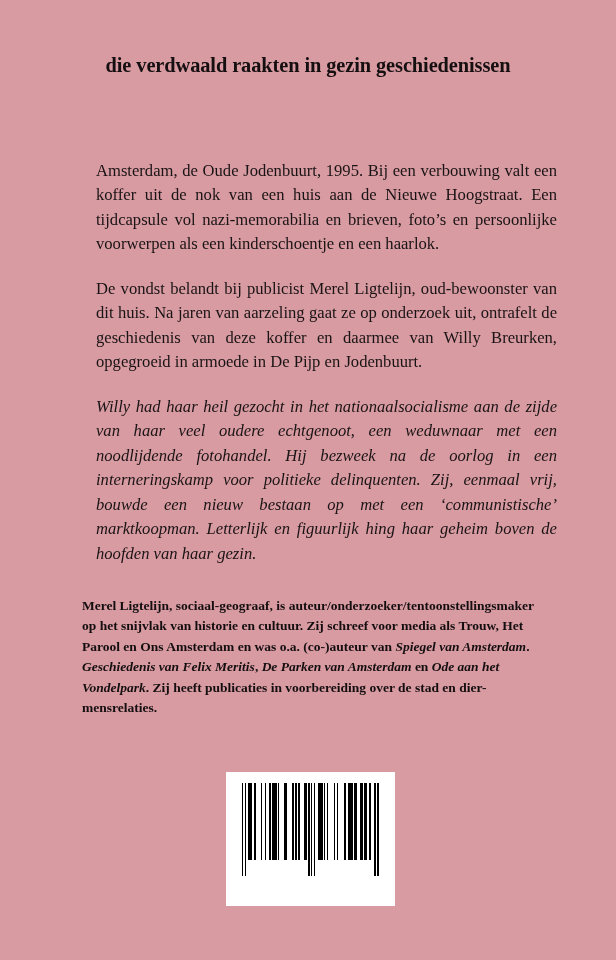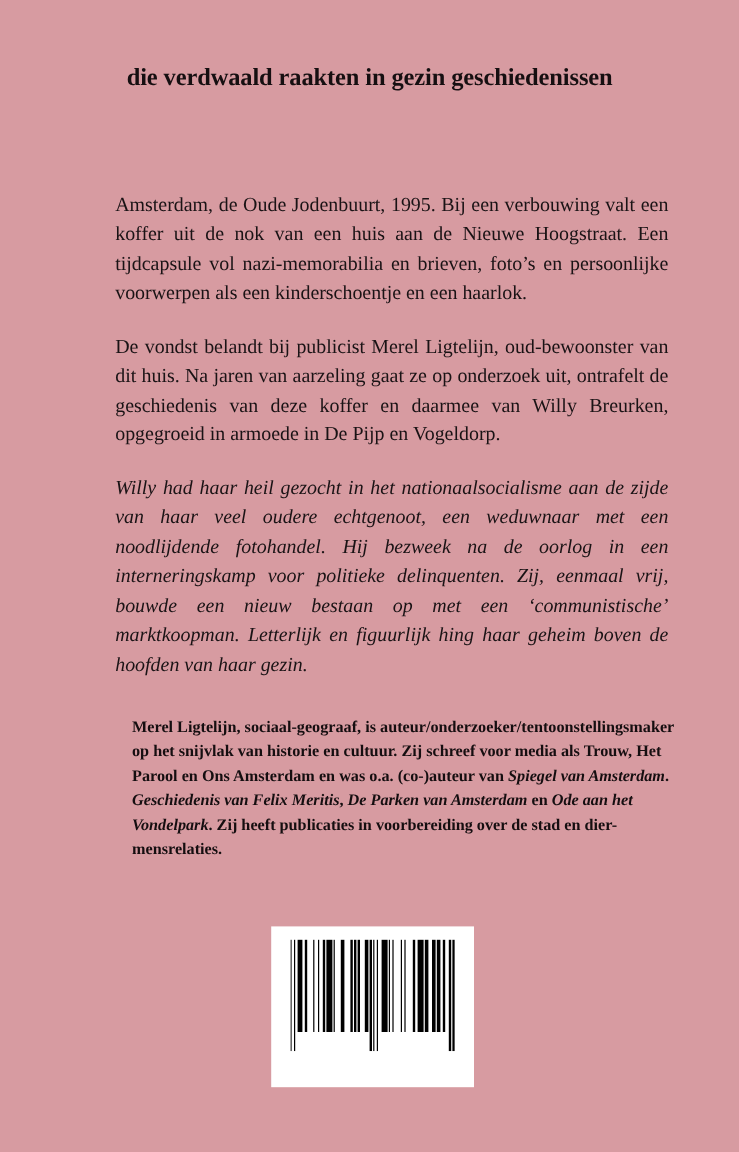--- a/index.html
+++ b/index.html
@@ -61,21 +61,20 @@
   .bio {
     position: absolute;
     left: 82px;
     top: 596px;
     width: 464px;
     text-align: left;
     font-size: 13.5px;
     line-height: 1.515;
     font-weight: bold;
     color: #150e10;
-    margin-left: 28px;
   }
   .bio em {
     font-style: italic;
     font-weight: bold;
   }
 
   
   .barcode-panel {
     position: absolute;
     left: 226px;
@@ -120,21 +119,21 @@
 <body>
 
 <div class="cover">
 
   <div class="headline">
     <span class="l2">die verdwaald raakten in gezin geschiedenissen</span>
   </div>
 
   <div class="body-copy">
     <p class="para">Amsterdam, de Oude Jodenbuurt, 1995. Bij een verbouwing valt een koffer uit de nok van een huis aan de Nieuwe Hoogstraat. Een tijdcapsule vol nazi-memorabilia en brieven, foto’s en persoonlijke voorwerpen als een kinderschoentje en een haarlok.</p>
-    <p class="para">De vondst belandt bij publicist Merel Ligtelijn, oud-bewoonster van dit huis. Na jaren van aarzeling gaat ze op onderzoek uit, ontrafelt de geschiedenis van deze koffer en daarmee van Willy Breurken, opgegroeid in armoede in De Pijp en Vogeldorp.</p>
+    <p class="para">De vondst belandt bij publicist Merel Ligtelijn, oud-bewoonster van dit huis. Na jaren van aarzeling gaat ze op onderzoek uit, ontrafelt de geschiedenis van deze koffer en daarmee van Willy Breurken, opgegroeid in armoede in De Pijp en Jodenbuurt.</p>
     <p class="para">Willy had haar heil gezocht in het nationaalsocialisme aan de zijde van haar veel oudere echtgenoot, een weduwnaar met een noodlijdende fotohandel. Hij bezweek na de oorlog in een interneringskamp voor politieke delinquenten. Zij, eenmaal vrij, bouwde een nieuw bestaan op met een ‘communistische’ marktkoopman. Letterlijk en figuurlijk hing haar geheim boven de hoofden van haar gezin.</p>
   </div>
 
   <div class="bio"><span>Merel Ligtelijn, sociaal-geograaf, is auteur/onderzoeker/tentoonstellingsmaker op het snijvlak van historie en cultuur. Zij schreef voor media als Trouw, Het Parool en Ons Amsterdam en was o.a. (co-)auteur van </span><em>Spiegel van Amsterdam</em><span>. </span><em>Geschiedenis van Felix Meritis</em><span>, </span><em>De Parken van Amsterdam</em><span> en </span><em>Ode aan het Vondelpark</em><span>. Zij heeft publicaties in voorbereiding over de stad en dier-mensrelaties.</span></div>
 
   <div class="barcode-panel">
     <div class="barcode-bars" id="barcode-bars">
         <i style="width: 1.44211px;"></i>
         <i class="g" style="width: 1.44211px;"></i>
         <i style="width: 1.44211px;"></i>

